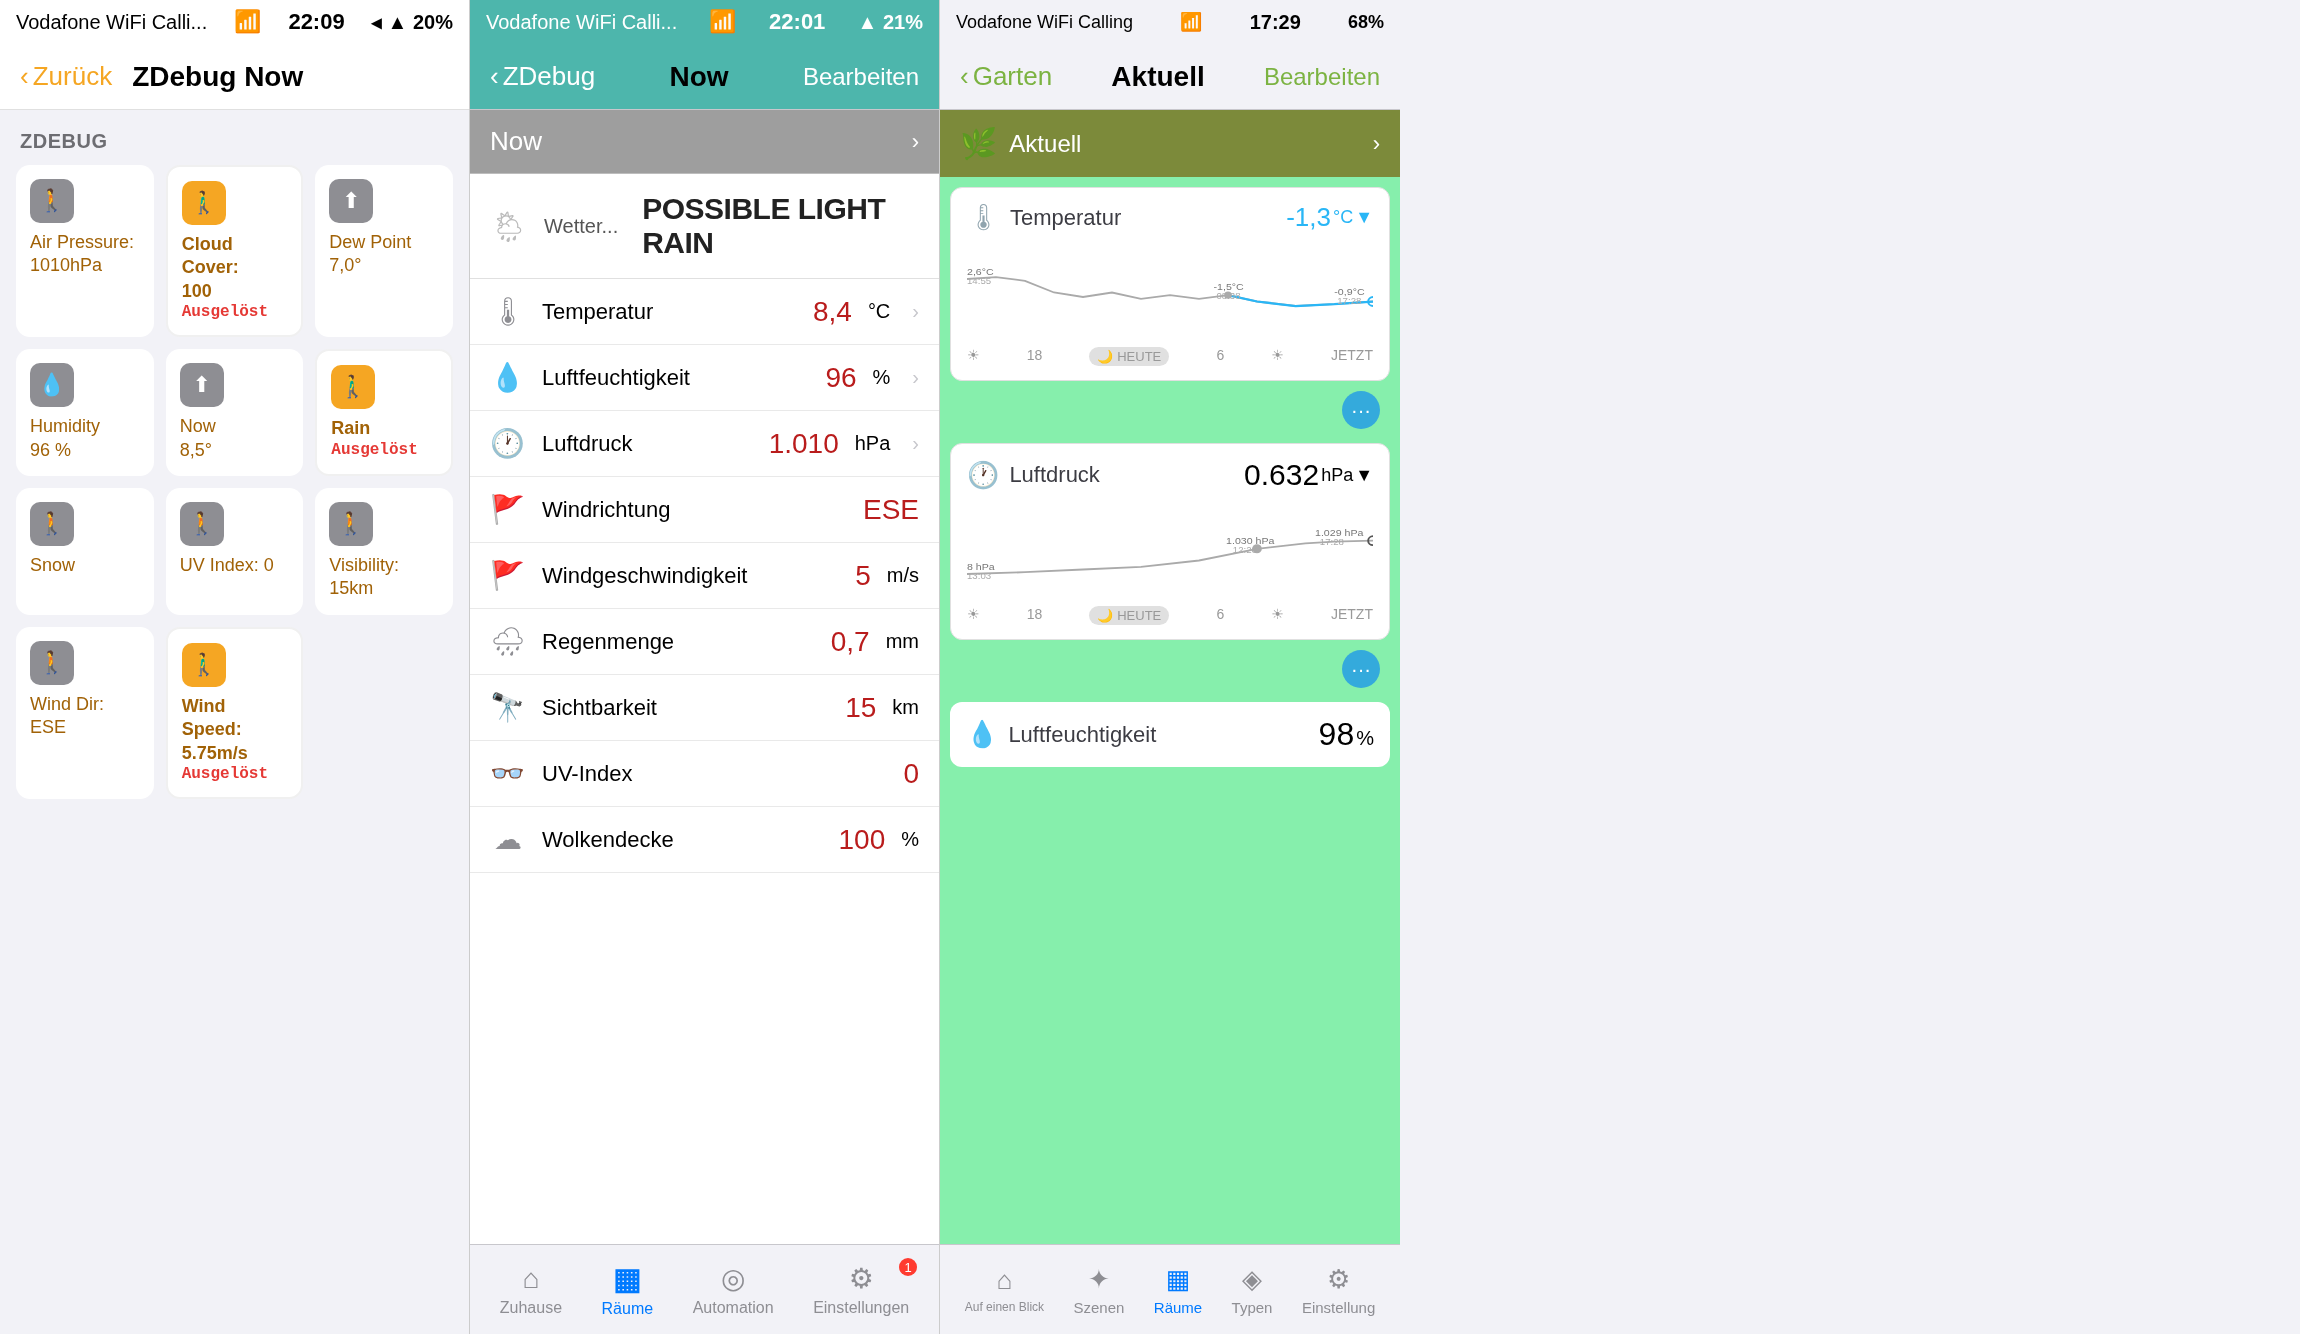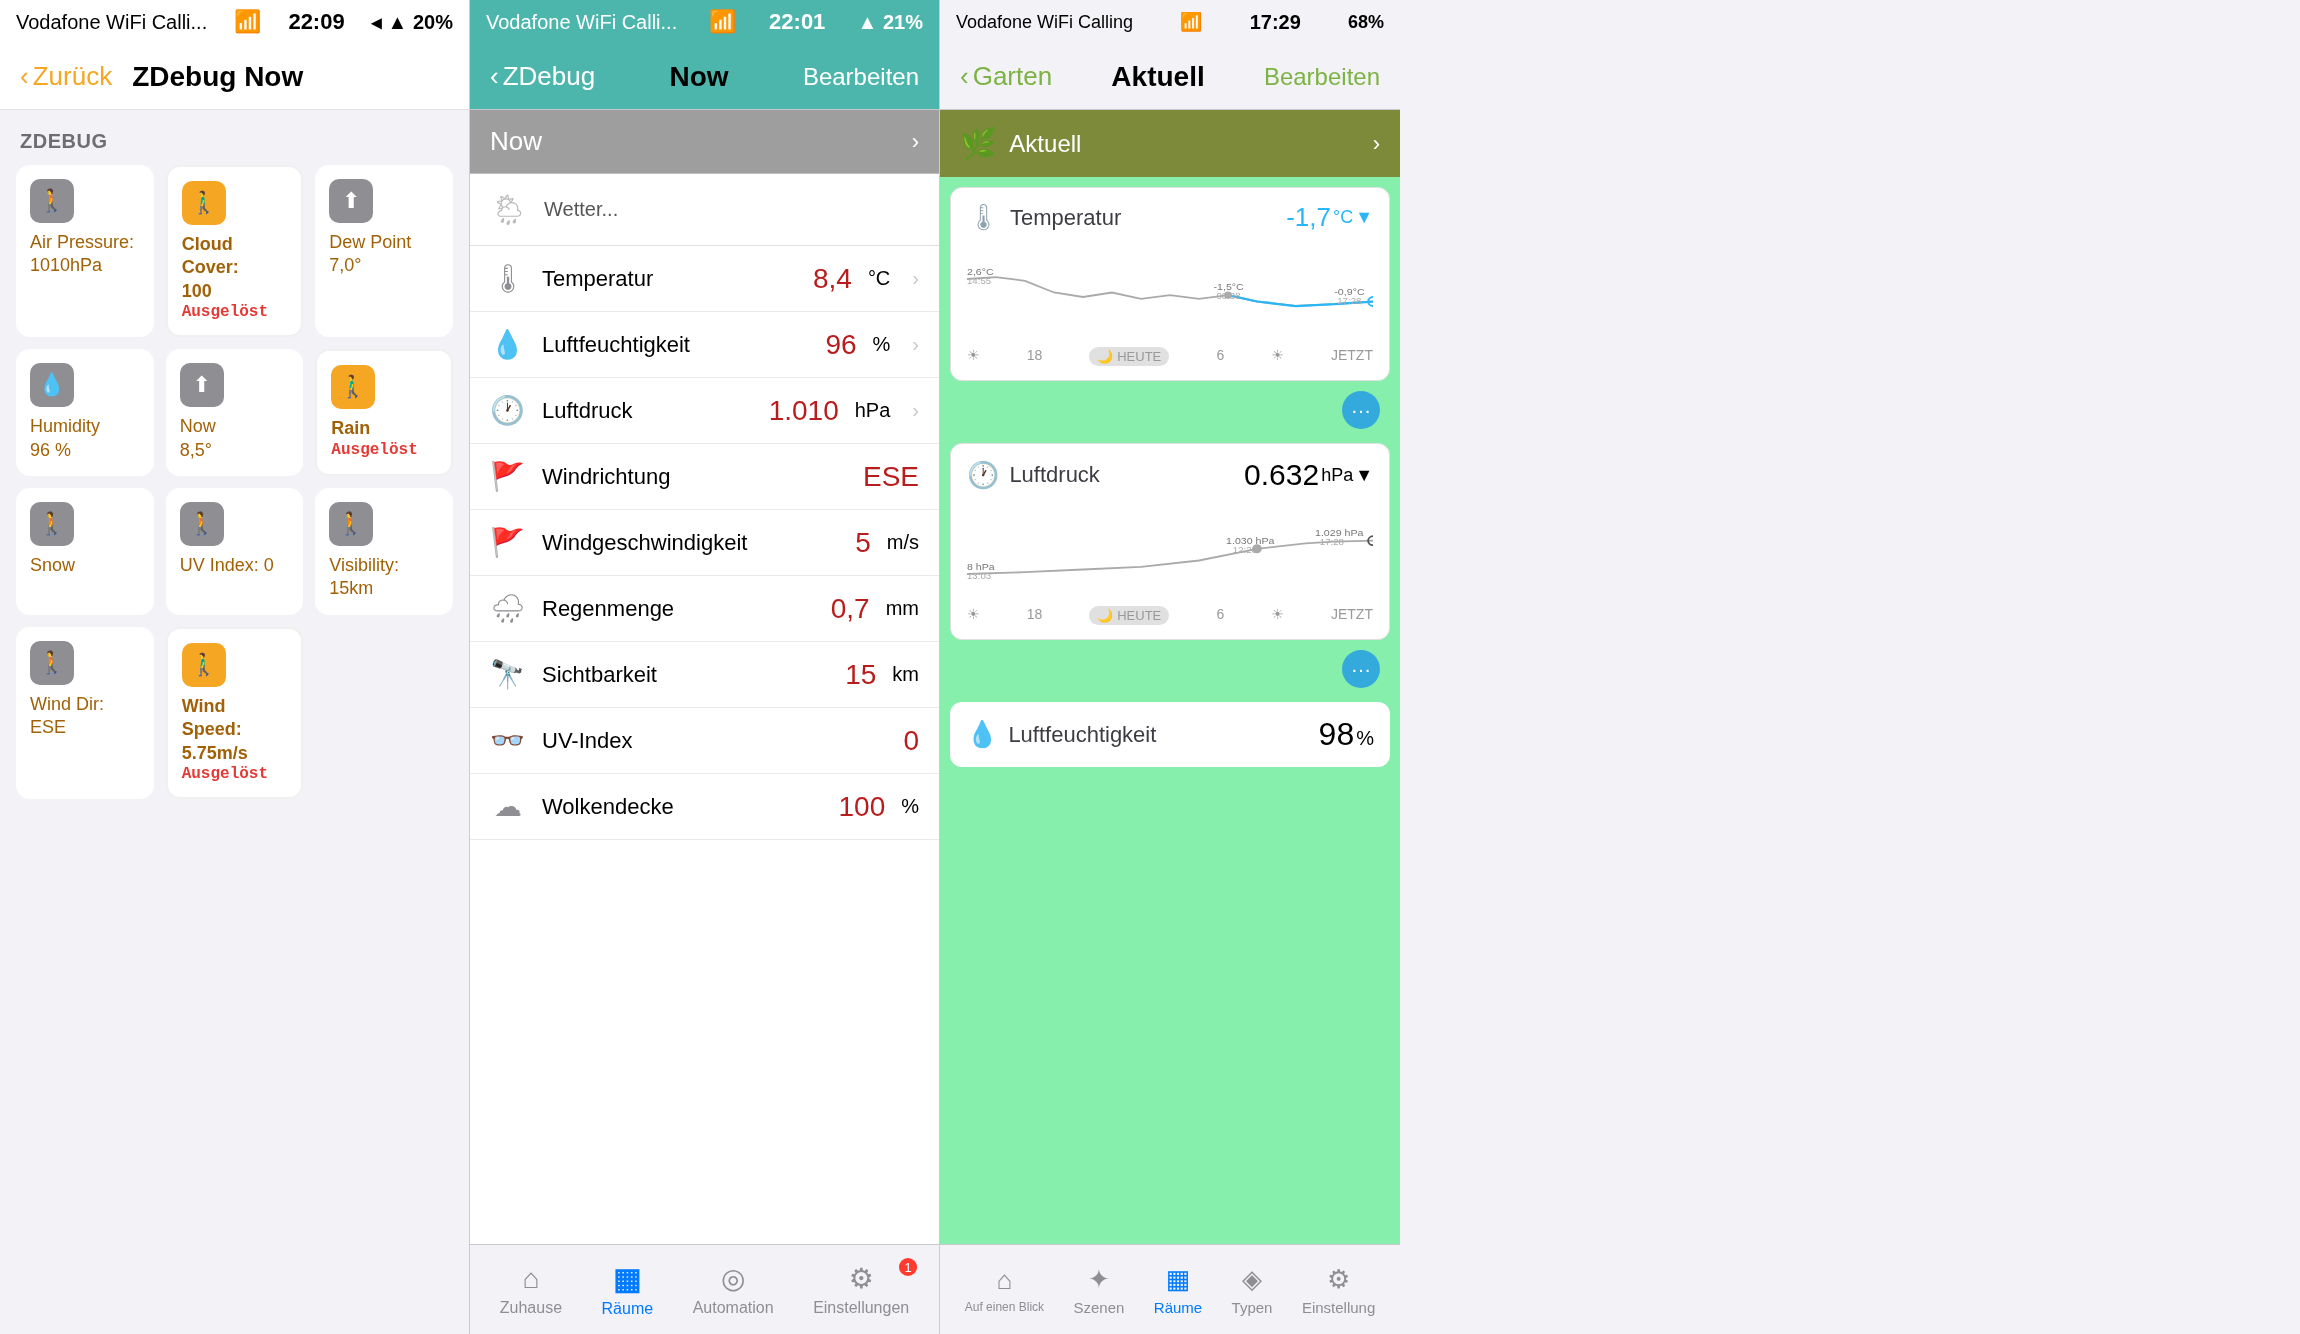--- a/index.html
+++ b/index.html
@@ -430,20 +430,21 @@
   <div class="now-section now-row-teal">
     <span class="now-label">Now</span>
     <span class="now-chevron">›</span>
   </div>
 
   <div class="weather-list">
 
     <div class="weather-header-row">
       <span class="weather-icon">🌦</span>
       <span class="weather-condition-label">Wetter...</span>
+      <span class="weather-condition-value">POSSIBLE LIGHT RAIN</span>
     </div>
 
     <div class="weather-row">
       <span class="wr-icon">🌡</span>
       <span class="wr-label">Temperatur</span>
       <span class="wr-value">8,4</span>
       <span class="wr-unit">°C</span>
       <span class="wr-chevron">›</span>
     </div>
 
@@ -551,21 +552,21 @@
     <span class="aktuell-chevron">›</span>
   </div>
 
   <div class="sensor-card">
     <div class="sensor-header">
       <div style="display:flex;align-items:center;gap:10px;">
         <span style="font-size:26px;color:#90a4ae;">🌡</span>
         <span class="sensor-title">Temperatur</span>
       </div>
       <div style="display:flex;align-items:center;gap:2px;">
-        <span class="sensor-value blue">-1,7</span>
+        <span class="sensor-value blue">-1,3</span>
         <span style="font-size:18px;color:#29b6f6;">°C</span>
         <span style="color:#29b6f6;font-size:18px;">▼</span>
       </div>
     </div>
     <div class="sensor-chart">
       <svg viewBox="0 0 420 100" preserveAspectRatio="none" style="width:100%;height:90px;">
 
         <defs>
           <linearGradient id="tempGrad" x1="0" y1="0" x2="0" y2="1">
             <stop offset="0%" stop-color="#29b6f6" stop-opacity="0.3"></stop>

